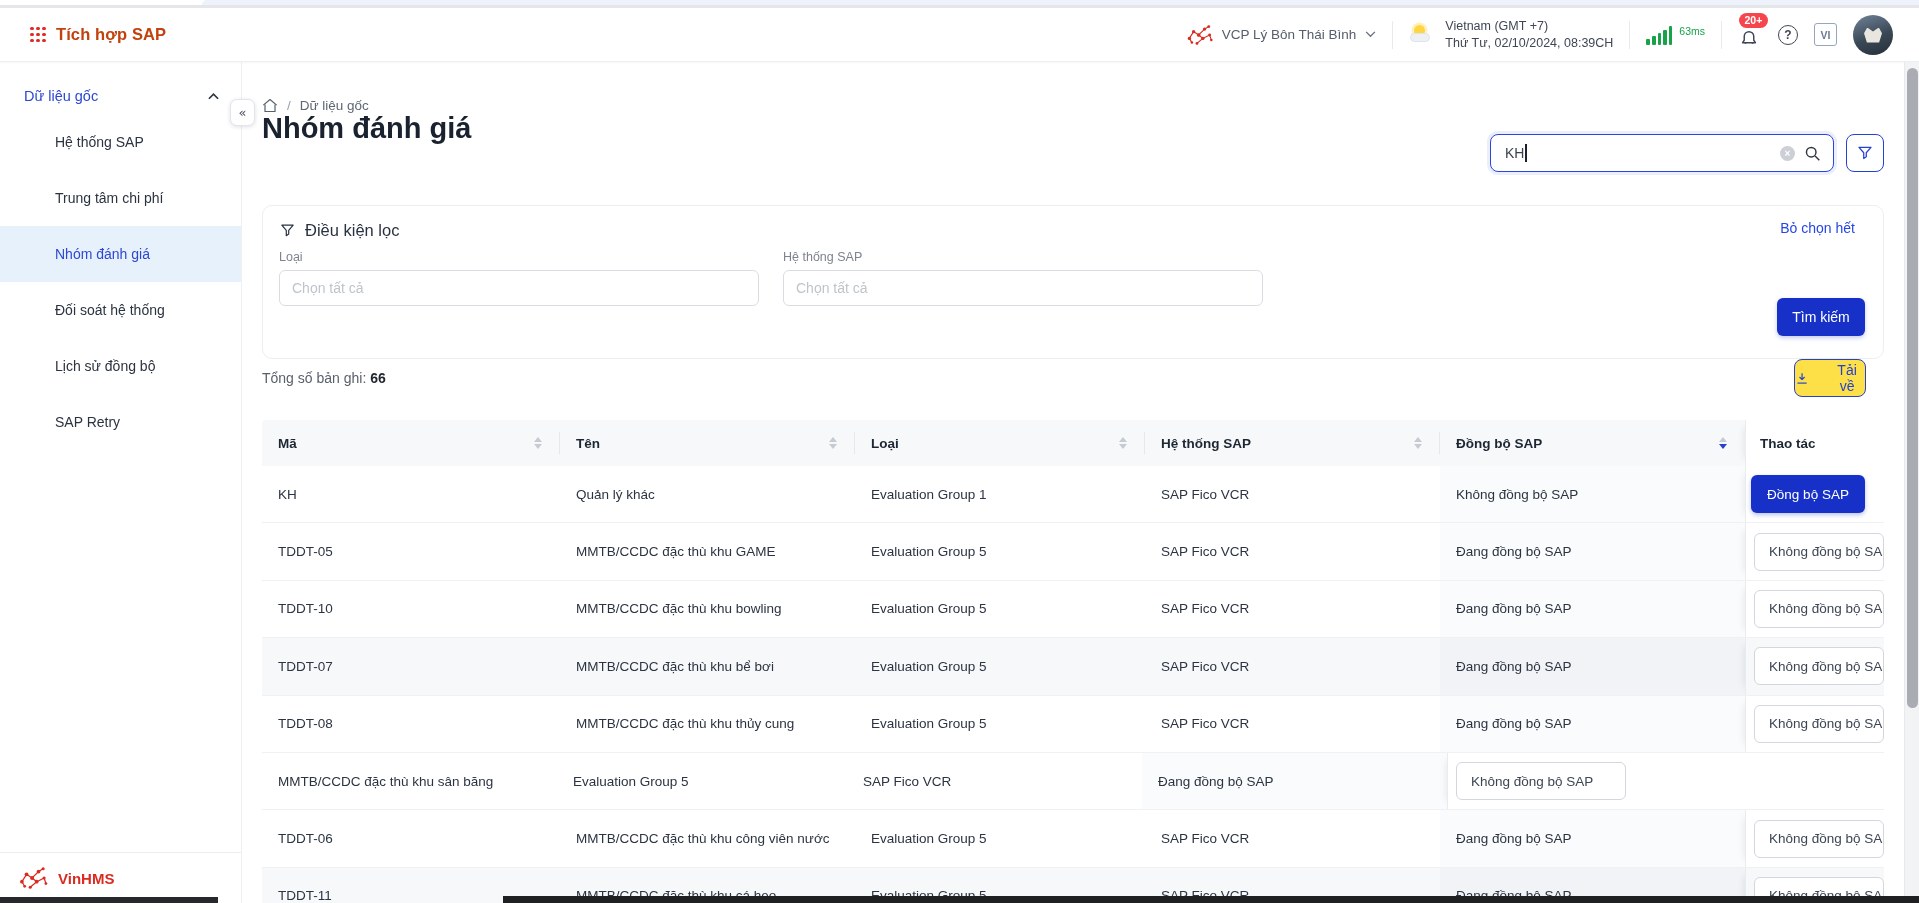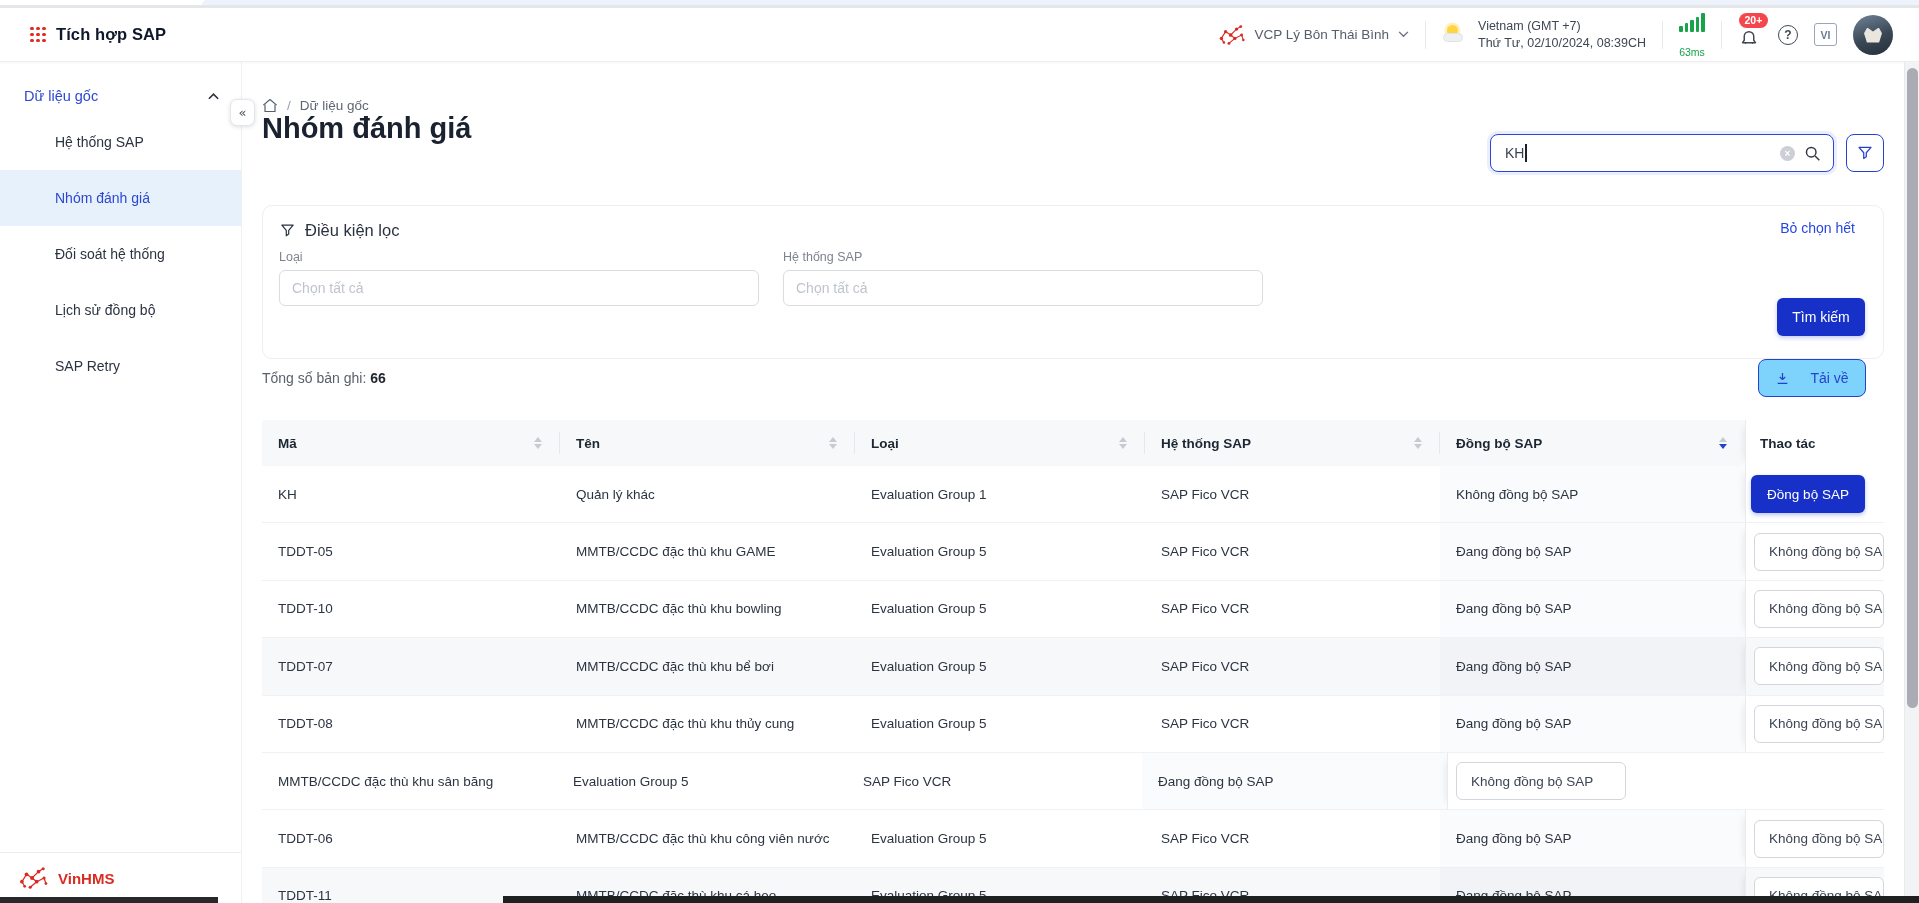--- a/index.html
+++ b/index.html
@@ -11,34 +11,34 @@
   .sliver-tab { position:absolute; top:0; left:202px; right:0; height:5px; background:#eef2fa; border-top-left-radius:9px; }
   .sliver-line { position:absolute; top:5px; left:0; right:0; height:3px; background:#e4e6e9; }
 
   
   .app-header { position:absolute; top:8px; left:0; right:0; height:54px; background:#fff;
     border-bottom:1px solid #edeff2; box-shadow:0 1px 2px rgba(20,30,50,.04);
     display:flex; align-items:center; justify-content:space-between; padding:0 26px 0 30px; z-index:5; }
   .brand { display:flex; align-items:center; gap:10px; cursor:pointer; }
   .grid-dots { width:16px; height:16px; position:relative; }
   .grid-dots i { position:absolute; width:3.6px; height:3.6px; border-radius:50%; background:#e02b20; }
-  .brand-label { color:#0f172a; font-size:16.5px; font-weight:600; letter-spacing:.1px; }
+  .brand-label { color:#c2410c; font-size:16.5px; font-weight:600; letter-spacing:.1px; }
 
   .hdr-right { display:flex; align-items:center; gap:16px; }
   .hdr-div { width:1px; height:28px; background:#e8eaee; }
   .user-chip { display:flex; align-items:center; gap:9px; cursor:pointer; }
   .user-chip .uname { font-size:13.5px; color:#555e6b; }
   .locale-chip { display:flex; align-items:center; gap:10px; }
   .locale-text { font-size:12.5px; color:#3f4754; line-height:1.35; }
   .weather { position:relative; width:26px; height:22px; }
   .weather .sun { position:absolute; left:5px; top:1px; width:11px; height:11px; border-radius:50%;
     background:#ffd542; box-shadow:0 0 0 2.5px rgba(255,213,66,.35); }
   .weather .cloud { position:absolute; left:1px; top:9px; width:20px; height:9px; border-radius:8px;
     background:#eef1f4; border:1px solid #dfe3e8; }
-  .signal { display:flex; flex-direction:column; align-items:center; gap:14px; }
+  .signal { display:flex; gap:7px; }
   .bars { display:flex; align-items:flex-end; gap:2px; height:20px; }
   .bars i { width:3.6px; background:#18a34b; border-radius:1px; }
   .latency { font-size:10.5px; color:#18a34b; }
   .bell-wrap { position:relative; width:24px; height:26px; cursor:pointer; }
   .badge { position:absolute; top:-9px; left:1px; background:#f5464d; color:#fff; font-size:10.5px;
     font-weight:700; border-radius:9px; padding:1.5px 5.5px; line-height:1.2; white-space:nowrap; }
   .qmark { width:20px; height:20px; border:1.7px solid #3f4754; border-radius:50%; color:#3f4754;
     font-size:12px; font-weight:700; display:flex; align-items:center; justify-content:center; cursor:pointer; }
   .lang-box { width:23px; height:23px; border:1px solid #97a6bb; border-radius:3px; color:#6b7c93;
     font-size:10.5px; font-weight:700; display:flex; align-items:center; justify-content:center; cursor:pointer; }
@@ -94,21 +94,21 @@
   .select { width:480px; height:36px; border:1px solid #d9dce1; border-radius:6px; background:#fff;
     display:flex; align-items:center; padding:0 12px; cursor:pointer; }
   .select .ph { font-size:14px; color:#bfc4cc; }
   .search-btn { position:absolute; right:18px; bottom:22px; width:88px; height:38px; border:none;
     border-radius:6px; background:#1731c8; color:#fff; font-size:14px; cursor:pointer;
     font-family:inherit; box-shadow:0 2px 4px rgba(23,49,200,.25); }
 
   .records-row { position:absolute; left:20px; right:20px; top:297px; height:40px; }
   .records-row .txt { position:absolute; left:0; top:11px; font-size:14px; color:#5a606b; }
   .records-row .txt b { color:#1f242e; font-weight:700; }
-  .dl-btn { position:absolute; right:18px; top:0; width:108px; height:38px; background:#7dd3fc;
+  .dl-btn { position:absolute; right:18px; top:0; width:72px; height:38px; background:#fde047;
     border:1px solid #2741cf; border-radius:8px; color:#2741cf; font-size:14px; cursor:pointer;
     display:flex; align-items:center; justify-content:center; gap:20px; font-family:inherit; }
 
   
   .table { position:absolute; left:20px; right:20px; top:358px; bottom:0; overflow:hidden; }
   .thead { display:flex; height:46px; background:#f7f8fa; border-radius:4px 4px 0 0; }
   .hcell { position:relative; display:flex; align-items:center; padding-left:16px;
     font-size:13.5px; font-weight:700; color:#1d2633; white-space:nowrap; cursor:pointer; }
   .hcell .hdiv { position:absolute; right:0; top:12px; height:22px; width:1px; background:#e6e8eb; }
   .sorters { position:absolute; right:18px; display:flex; flex-direction:column; gap:2.5px; }
@@ -248,20 +248,23 @@
   <aside class="sidebar">
     <div class="menu-group">
       <span class="glabel">Dữ liệu gốc</span>
       <svg width="11" height="8" viewBox="0 0 12 8">
         <polyline points="1,7 6,2 11,7" fill="none" stroke="#2b3442" stroke-width="1.8"></polyline>
       </svg>
     </div>
     <nav>
       <div class="menu-item">
           <span>Hệ thống SAP</span>
+        </div>
+      <div class="menu-item">
+          <span>Trung tâm chi phí</span>
         </div>
       <div class="menu-item active">
           <span>Nhóm đánh giá</span>
         </div>
       <div class="menu-item">
           <span>Đối soát hệ thống</span>
         </div>
       <div class="menu-item">
           <span>Lịch sử đồng bộ</span>
         </div>

